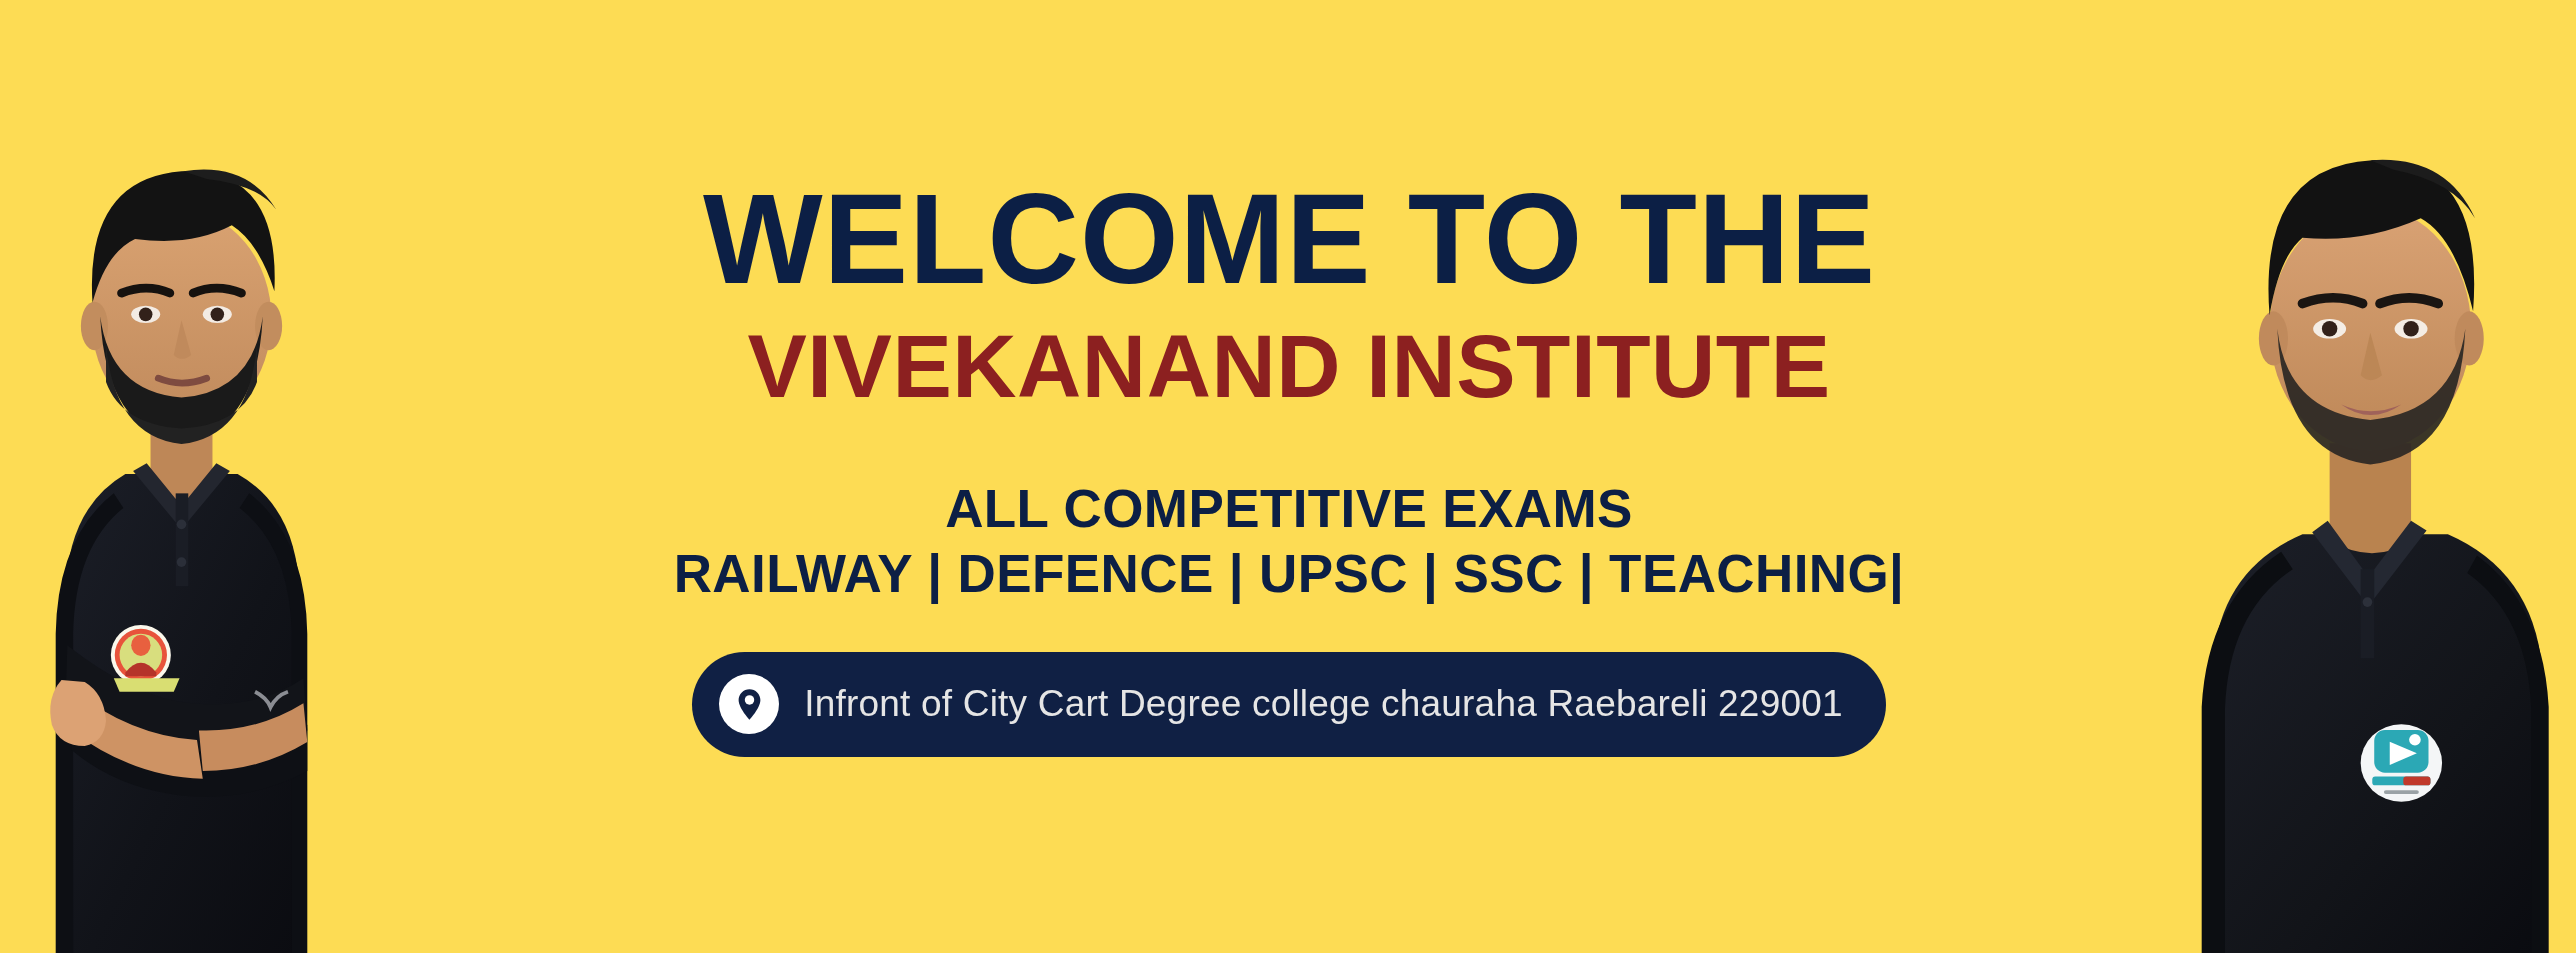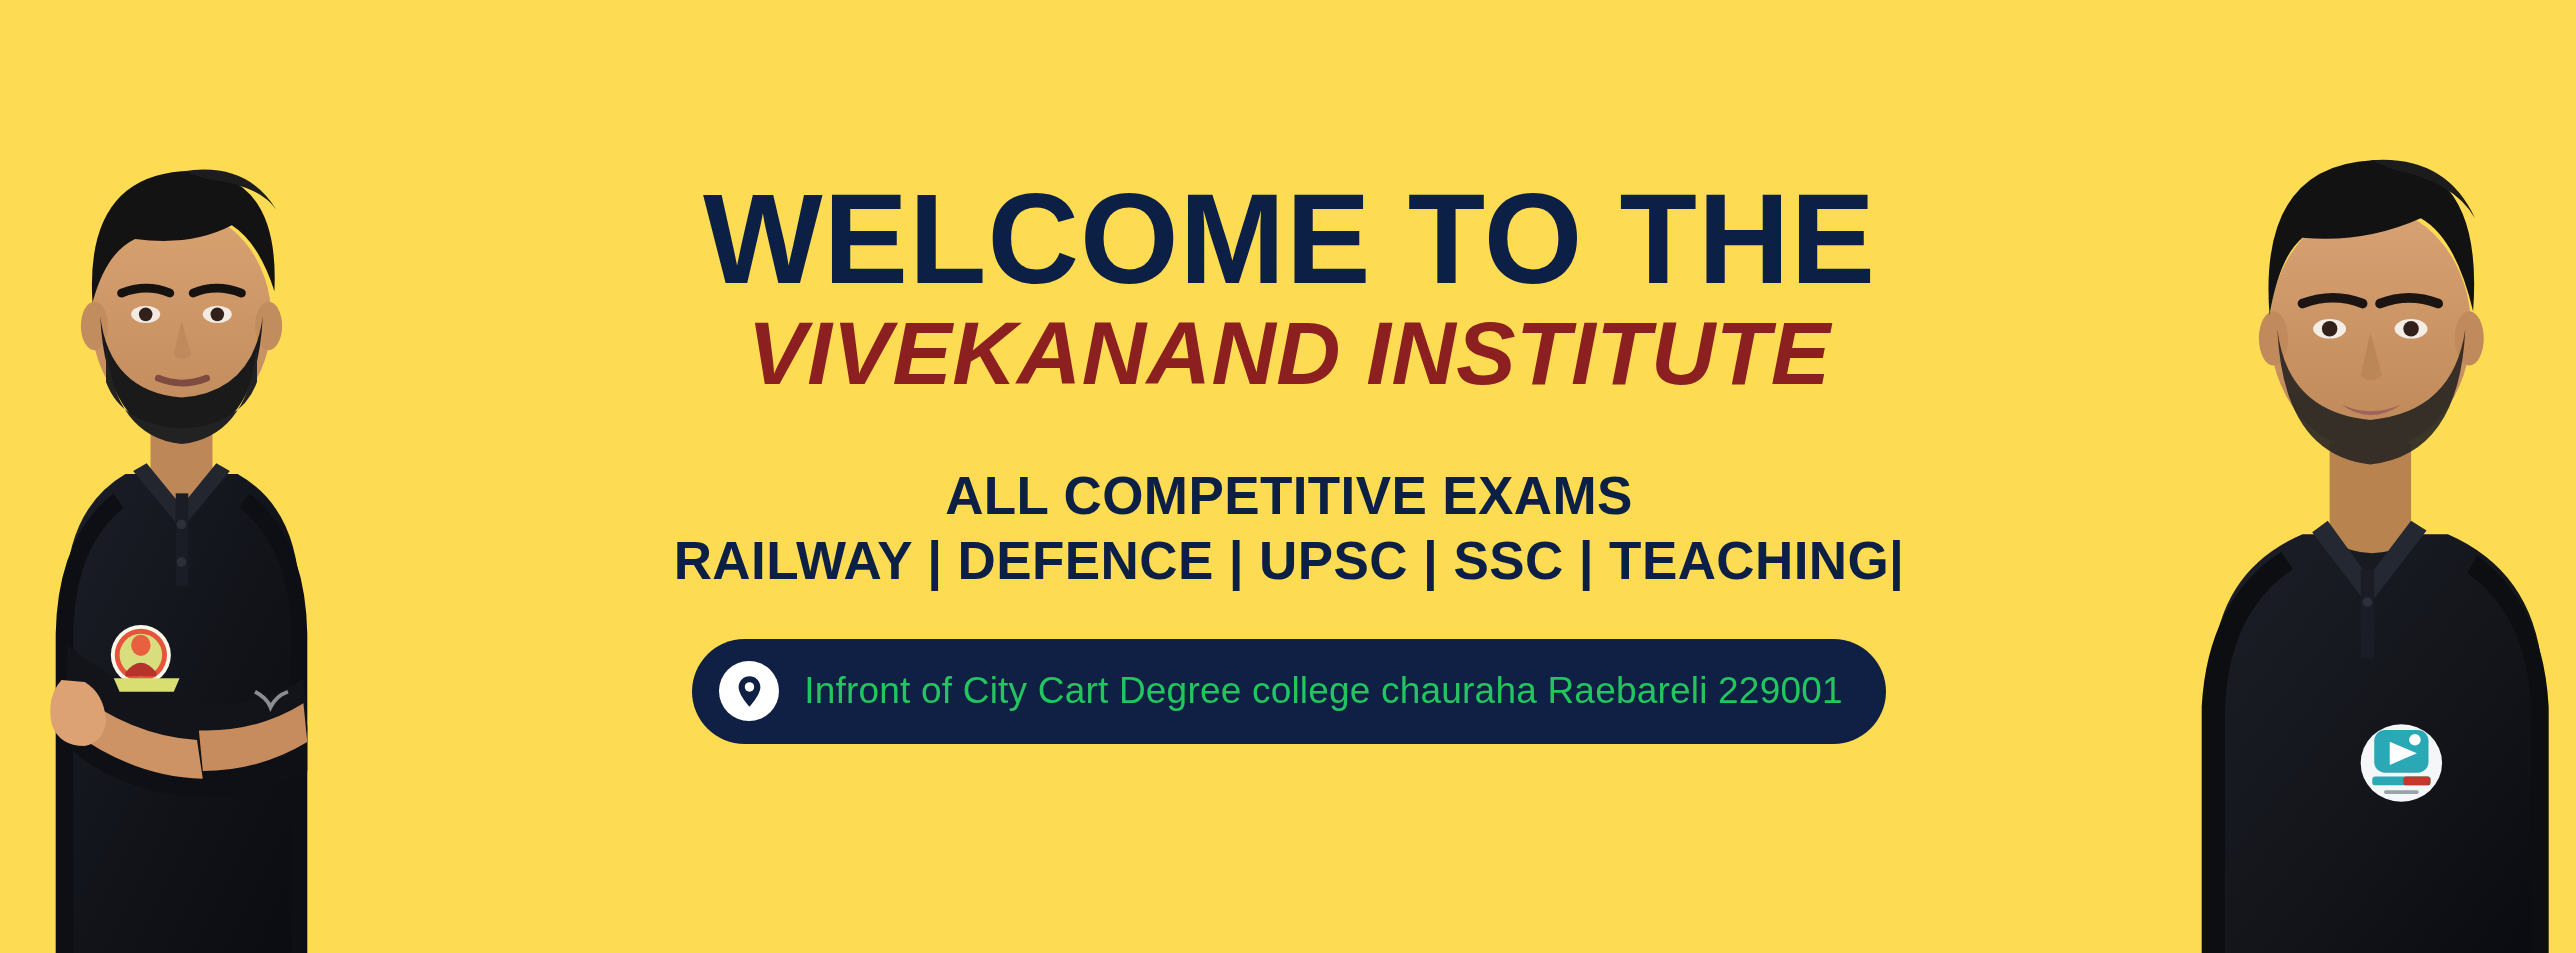--- a/index.html
+++ b/index.html
@@ -36,28 +36,27 @@
     font-size: 128px;
     line-height: 0.98;
     font-weight: 900;
     letter-spacing: 1px;
     color: #0C1F45;
     white-space: nowrap;
     transform: scaleX(0.99);
   }
 
   .subhead {
-    margin-top: 8px;
+    margin-top: 21px;
     font-size: 89px;
     line-height: 1.0;
     font-weight: 900;
     letter-spacing: 0.5px;
     color: #8C2020;
     white-space: nowrap;
-    font-style: italic;
   }
 
   .exam-lines {
     margin-top: 66px;
     color: #0C1F45;
     font-weight: 900;
     font-size: 53px;
     line-height: 1.22;
     letter-spacing: 0.4px;
   }
@@ -80,21 +79,21 @@
     border-radius: 50%;
     background: #ffffff;
     display: flex;
     align-items: center;
     justify-content: center;
     flex: 0 0 auto;
     margin-right: 25px;
   }
   .pin-badge svg { display: block; }
   .address-text {
-    color: #22c55e;
+    color: #e5e5e5;
     font-size: 37px;
     font-weight: 400;
     letter-spacing: 0.2px;
     white-space: nowrap;
   }
 
   
   .figure {
     position: absolute;
     bottom: 0;

